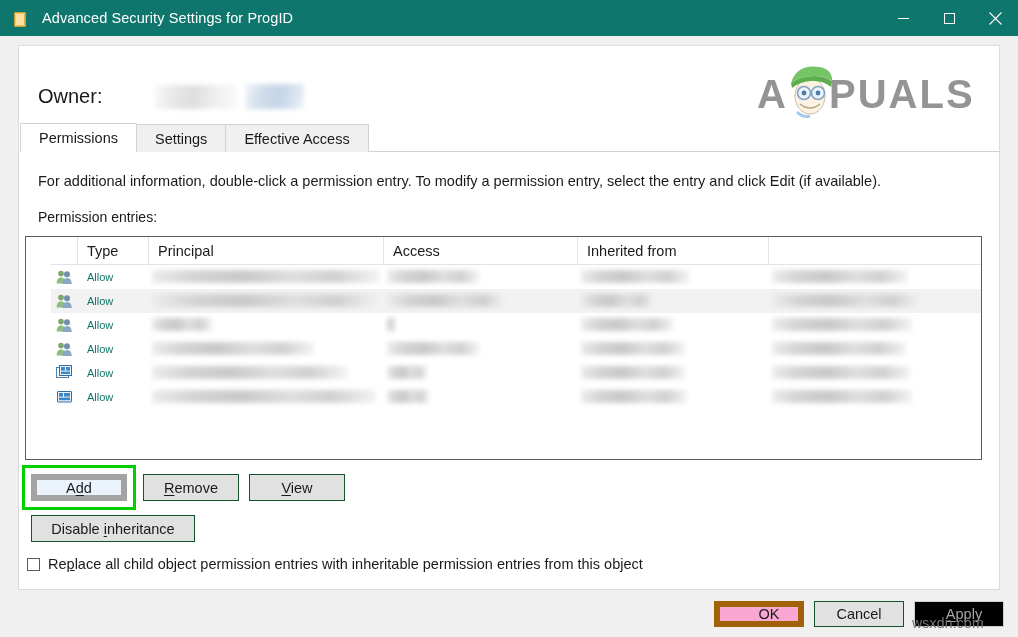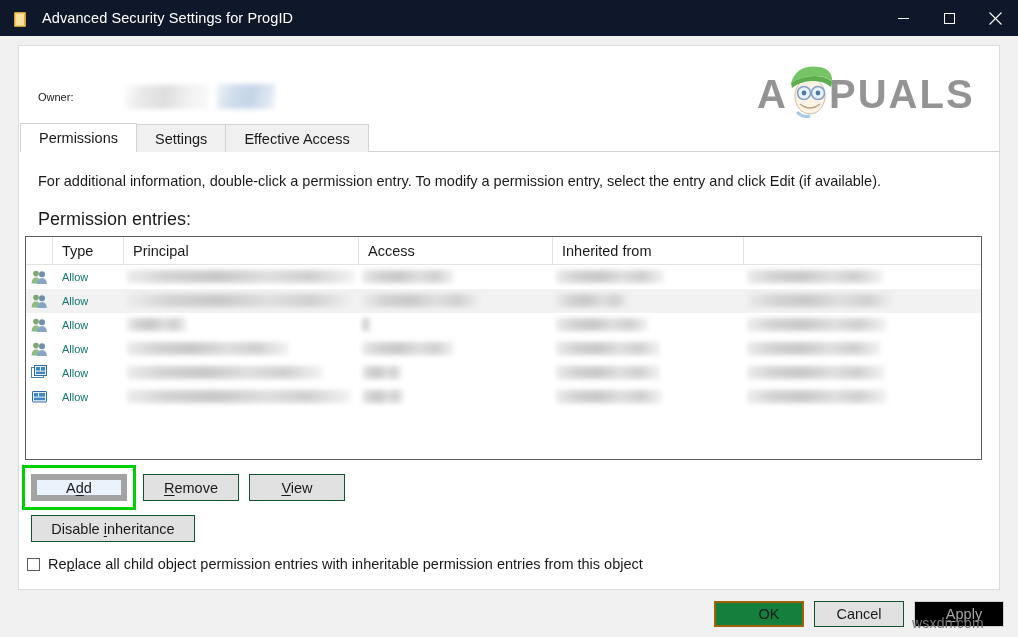--- a/index.html
+++ b/index.html
@@ -14,21 +14,21 @@
     -webkit-font-smoothing: antialiased;
     overflow: hidden;
     position: relative;
   }
 
   
   .titlebar {
     position: absolute;
     left: 0; top: 0;
     width: 1018px; height: 36px;
-    background: #0f172a;
+    background: #0f766e;
     display: flex;
     align-items: center;
   }
   .title-icon {
     width: 16px; height: 16px;
     margin-left: 12px;
     position: relative;
     flex: 0 0 auto;
   }
   .title-icon .folder-back {
@@ -94,21 +94,21 @@
   .appuals-logo svg { display: block; }
 
   
   .owner-row {
     position: absolute;
     left: 19px; top: 38px;
     display: flex;
     align-items: center;
   }
   .owner-label {
-    font-size: 11px;
+    font-size: 20px;
     color: #1a1a1a;
     white-space: nowrap;
     text-align: center;
   }
   .owner-value-blur {
     margin-left: 52px;
     width: 83px; height: 24px;
     background: linear-gradient(100deg,#fbfbfb 0%,#e9e9e9 22%,#dedede 48%,#efefef 72%,#fafafa 100%);
     filter: blur(2.4px);
   }
@@ -162,33 +162,34 @@
   .description {
     position: absolute;
     left: 19px; top: 127px;
     font-size: 14.5px;
     color: #1a1a1a;
     white-space: nowrap;
   }
   .entries-label {
     position: absolute;
     left: 19px; top: 163px;
-    font-size: 18px;
+    font-size: 14px;
     color: #1a1a1a;
   }
 
   
   .listbox {
     position: absolute;
     left: 6px; top: 190px;
     width: 957px; height: 224px;
     box-sizing: border-box;
     border: 1px solid #5c5c5c;
     background: #ffffff;
     overflow: hidden;
+    padding-left: 25px;
   }
   .list-header {
     display: flex;
     height: 27px;
     background: #ffffff;
     border-bottom: 1px solid #e3e3e3;
     position: relative;
   }
   .hcell {
     font-size: 14.5px;
@@ -259,22 +260,22 @@
     align-items: center;
     justify-content: center;
     white-space: nowrap;
   }
   .btn u { text-underline-offset: 1.5px; }
   .btn.focused {
     background: #eaf3fb;
     border: 6px solid #a3a3a3;
   }
   .btn.default-btn {
-    background: #15803d;
-    border: 2px solid #a16207;
+    background: #f9a8d4;
+    border: 6px solid #a16207;
     padding-left: 20px;
   }
   .btn.disabled { color: #a6a6a6; background: #000000; border-color: #cfcfcf; padding-left: 10px; }
 
   .green-focus-box {
     position: absolute;
     left: 3px; top: 419px;
     width: 114px; height: 45px;
     border: 3px solid #00d000;
     box-sizing: border-box;

